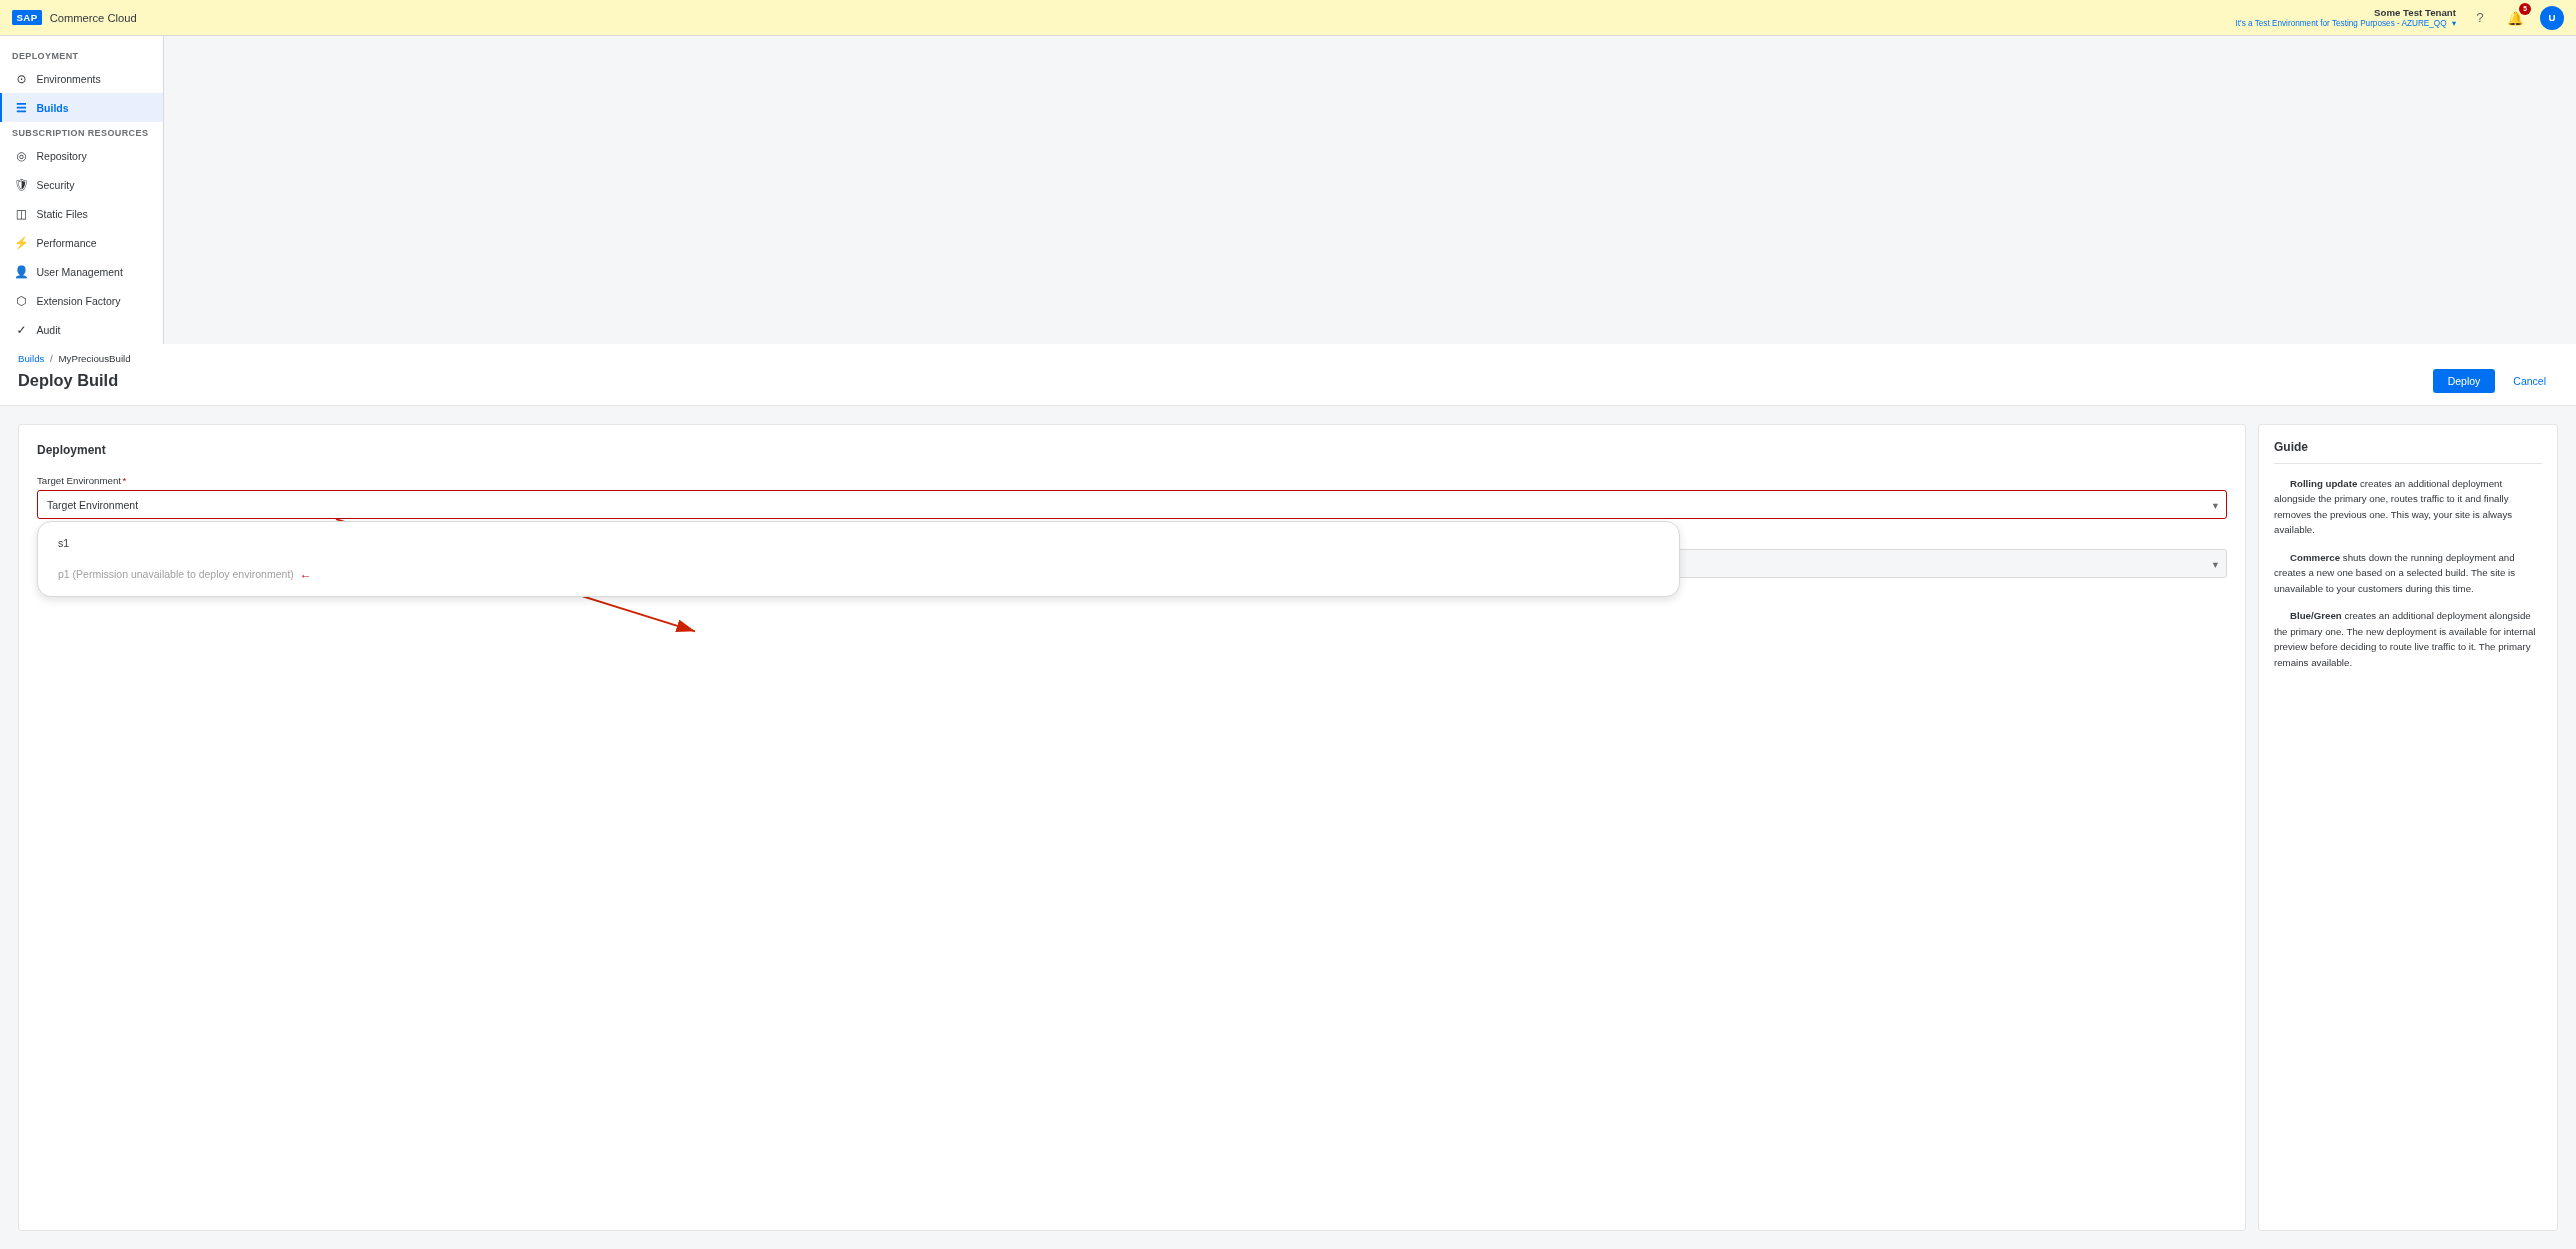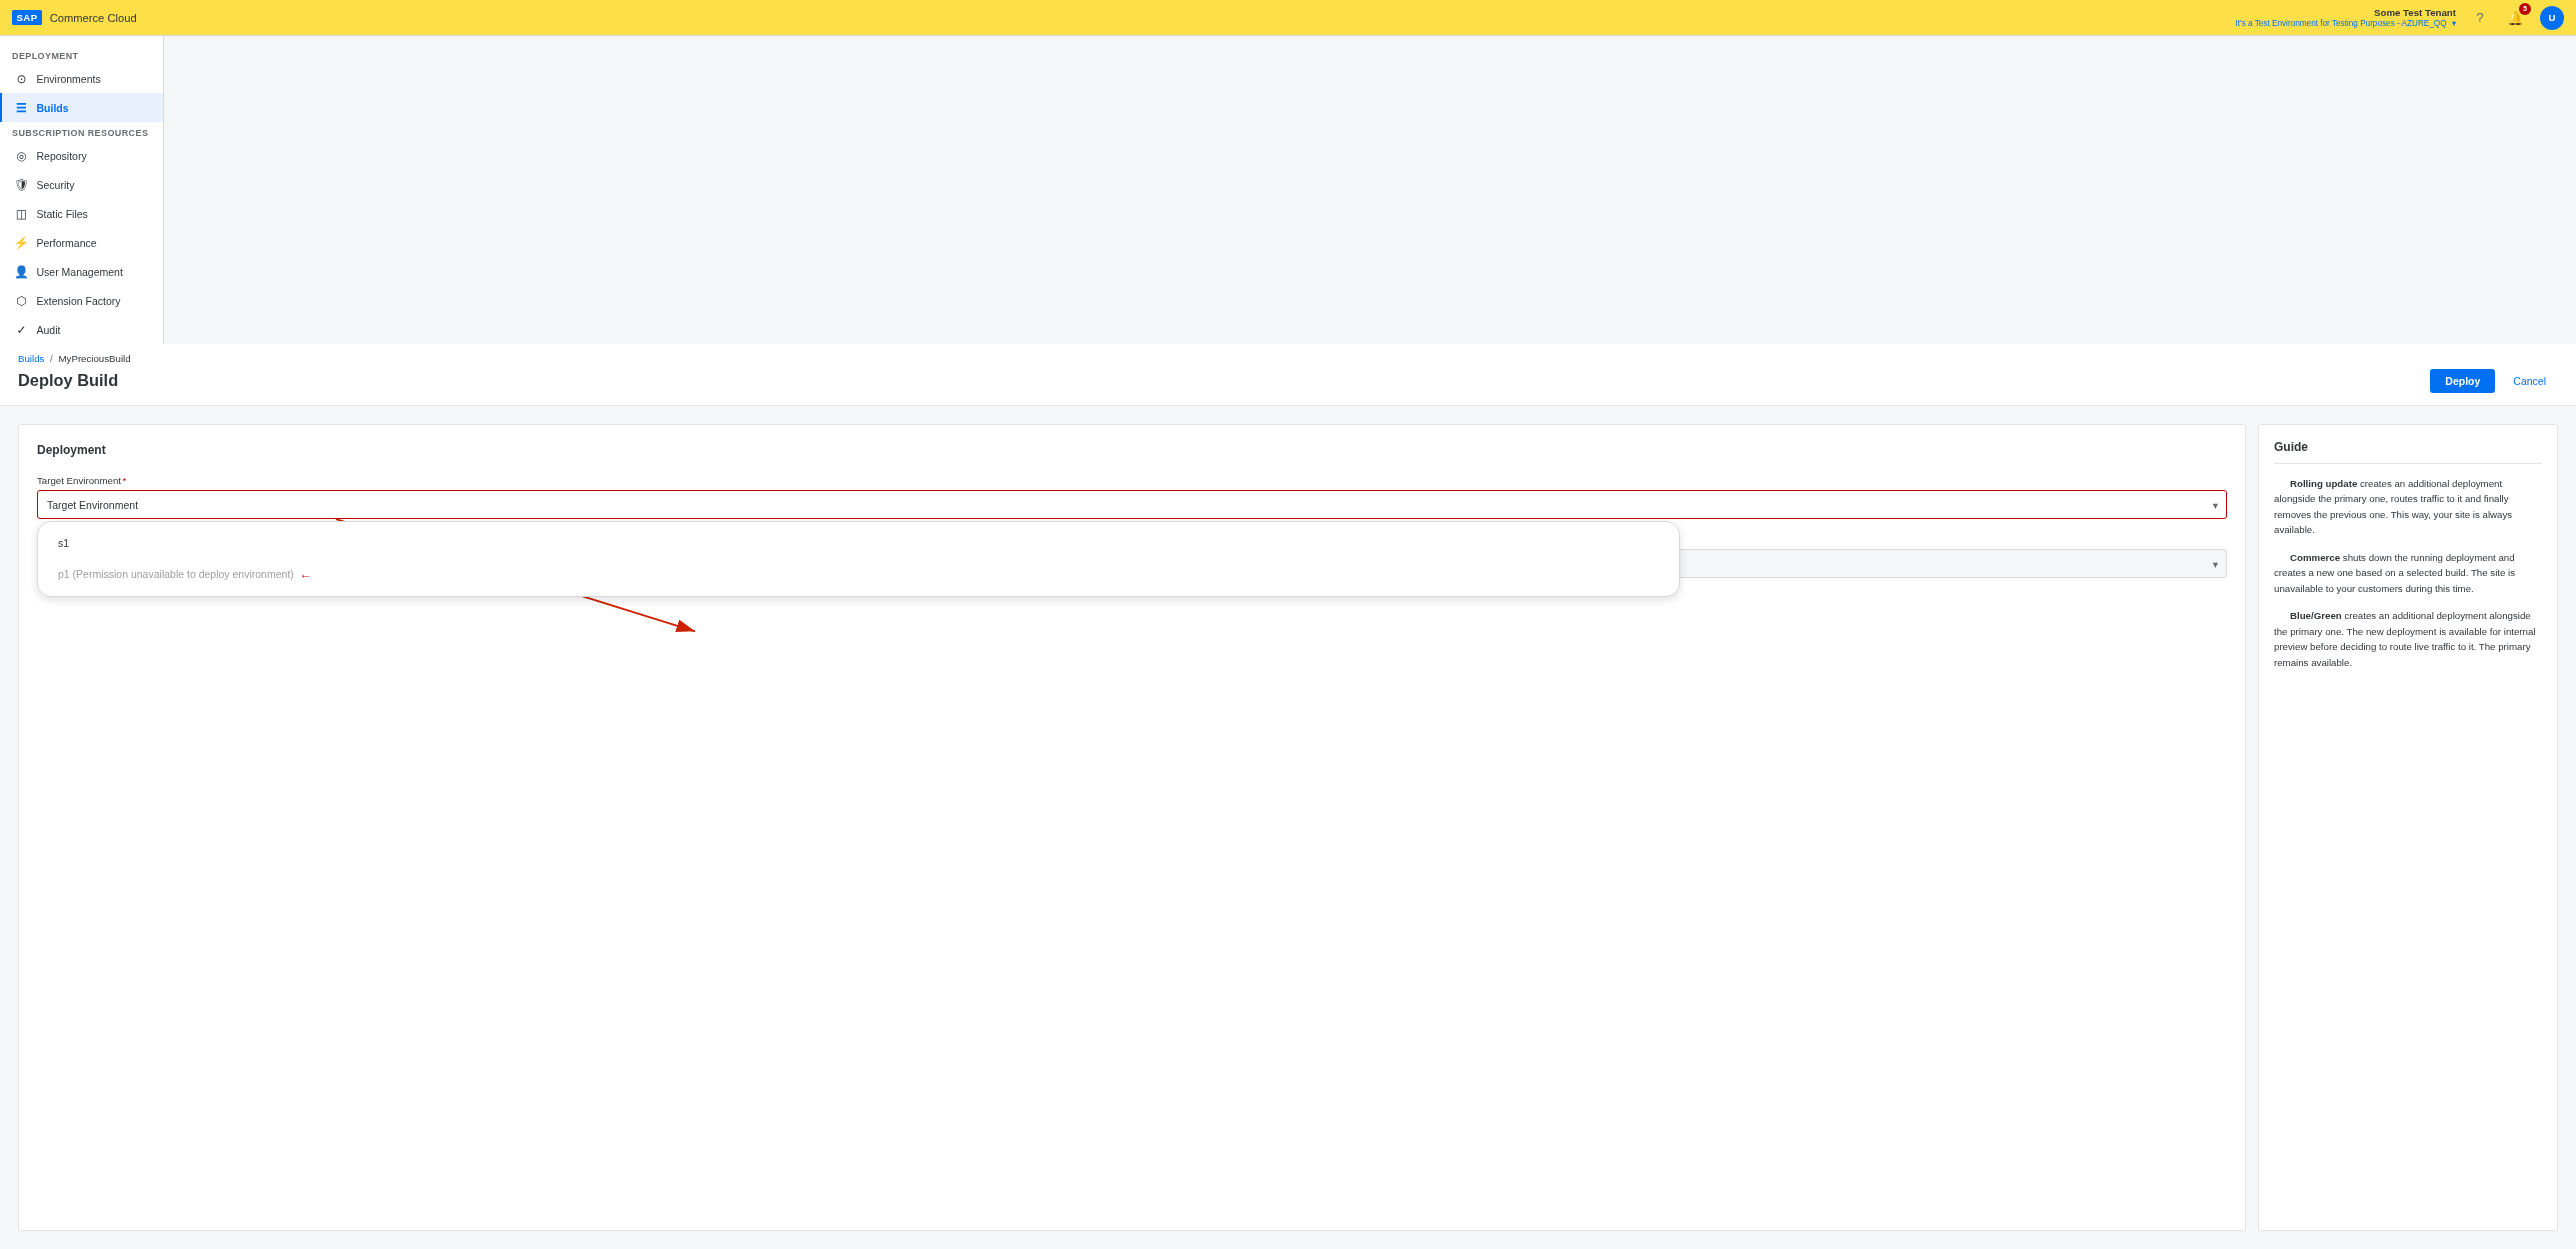--- a/index.html
+++ b/index.html
@@ -2,21 +2,21 @@
 <html style="font-size:12px"><head>
   <meta charset="utf-8">
   <style>
     * { box-sizing: border-box; margin: 0; padding: 0; }
     body { font-family: '72', Arial, sans-serif; font-size: 10.5px; background: #f5f6f7; color: #32363a; }
 
     
     .header {
       display: flex;
       align-items: center;
-      background: #fde047;
+      background: #fef9c3;
       border-bottom: 0.7px solid #d9d9d9;
       height: 36px;
       padding: 0 12px;
       position: fixed;
       top: 0;
       left: 0;
       right: 0;
       z-index: 100;
     }
     .header-logo {
@@ -180,21 +180,21 @@
       display: flex;
       gap: 6px;
     }
     .btn-deploy {
       background: #0070f2;
       color: #fff;
       border: none;
       border-radius: 3px;
       padding: 6px 15px;
       font-size: 10.5px;
-      font-weight: 700;
+      font-weight: 400;
       cursor: pointer;
     }
     .btn-cancel {
       background: none;
       color: #0070f2;
       border: none;
       border-radius: 3px;
       padding: 6px 12px;
       font-size: 10.5px;
       font-weight: 500;

